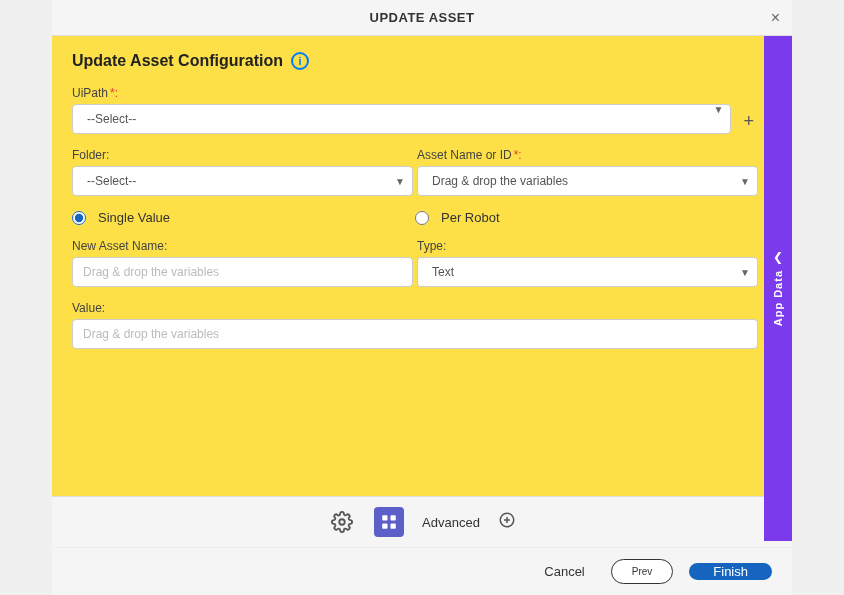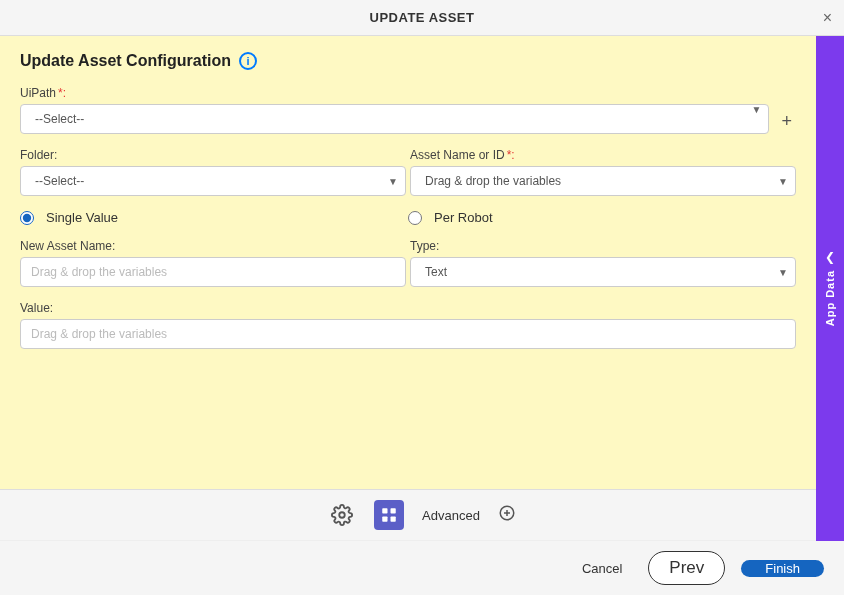--- a/index.html
+++ b/index.html
@@ -9,23 +9,23 @@
       background: #f0f0f0;
       display: flex;
       align-items: center;
       justify-content: center;
       width: 844px;
       height: 595px;
       overflow: hidden;
     }
     .modal-wrapper {
       position: relative;
-      width: 844px;
+      width: 740px;
       height: 595px;
-      background: #fef9c3;
+      background: #fde047;
       display: flex;
       flex-direction: column;
     }
     .modal-header {
       background: #f5f5f5;
       border-bottom: 1px solid #ddd;
       padding: 10px 16px;
       display: flex;
       align-items: center;
       justify-content: center;
@@ -205,21 +205,21 @@
       border: none;
       color: #333;
       font-size: 13px;
       cursor: pointer;
       padding: 6px 10px;
     }
     .btn-prev {
       background: #fff;
       border: 1px solid #333;
       color: #333;
-      font-size: 17px;
+      font-size: 10px;
       border-radius: 20px;
       padding: 6px 20px;
       cursor: pointer;
     }
     .btn-finish {
       background: #1565c0;
       border: none;
       color: #fff;
       font-size: 13px;
       font-weight: 400;
@@ -269,21 +269,21 @@
     }
     .action-row {
       display: flex;
       align-items: center;
       justify-content: flex-end;
       gap: 16px;
       padding: 10px 20px;
     }
     .main-content {
       flex: 1;
-      margin-right: 28px;
+      margin-right: 14px;
       display: flex;
       flex-direction: column;
       justify-content: flex-end;
     }
   </style>
 </head>
 <body>
 
 <div class="modal-wrapper">
 

